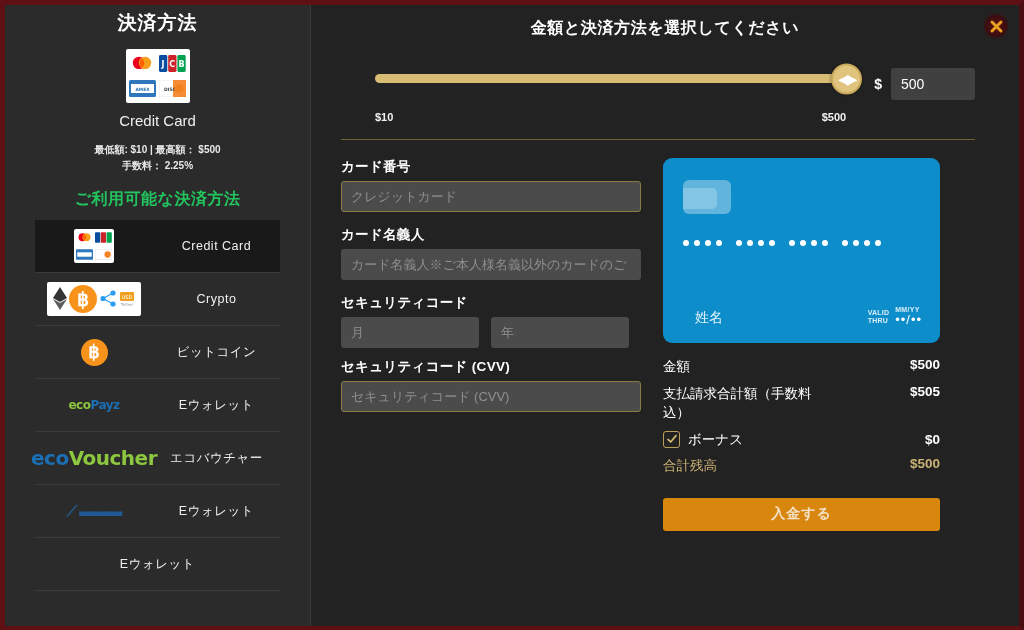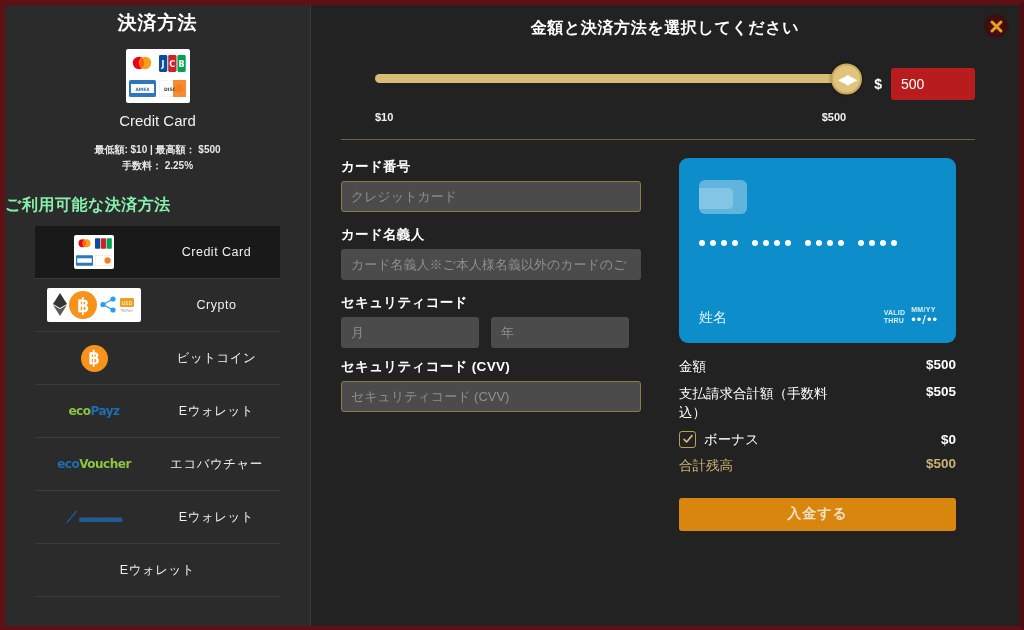--- a/index.html
+++ b/index.html
@@ -62,25 +62,25 @@
   }
   .hero-limits {
     text-align: center;
     color: #e8e8e8;
     font-size: 10px;
     margin-top: 13px;
     line-height: 1.55;
     font-weight: bold;
   }
   .side-subtitle {
-    text-align: left;
-    color: #86efac;
+    text-align: center;
+    color: #22c55e;
     font-size: 16px;
     font-weight: bold;
-    margin-top: 22px;
+    margin-top: 16px;
     letter-spacing: .5px;
   }
   .pm-list { margin-top: 10px; padding: 0 30px; }
   .pm-row {
     height: 53px;
     display: flex;
     align-items: center;
     border-bottom: 1px solid #3c3c3c;
     cursor: pointer;
   }
@@ -193,37 +193,37 @@
   .knob-arrows { color:#ffffff; font-size: 14px; letter-spacing:-2px; line-height:1; }
   .slider-scale {
     display: flex; justify-content: space-between;
     margin-top: 28px;
     color: #f2f2f2; font-size: 11px; font-weight: bold;
   }
   .amount-box { display:flex; align-items:center; gap:9px; padding-top:1px; }
   .dollar-sign { color: #ffffff; font-size: 14px; font-weight: bold; }
   .amount-input {
     width: 84px; height: 32px;
-    background: #b91c1c;
+    background: #404040;
     border: none; border-radius: 3px;
     color: #ffffff; font-size: 14px;
     padding-left: 10px;
     font-family: "Liberation Sans", sans-serif;
     outline: none;
   }
   .gold-divider {
     height: 1px;
     background: #6f6436;
     margin: 16px 44px 0 30px;
   }
 
   .body-cols {
     display: flex;
     padding: 18px 44px 0 30px;
-    gap: 38px;
+    gap: 22px;
   }
   .form-col { width: 300px; flex: 0 0 300px; }
   .field-label {
     color: #ffffff;
     font-size: 13.5px;
     font-weight: bold;
     margin-bottom: 5px;
     letter-spacing: .3px;
   }
   .inp {
@@ -270,21 +270,21 @@
     display: flex; gap: 14px;
     margin-top: 26px;
   }
   .dot-grp { display: flex; gap: 5px; }
   .dot {
     width: 6px; height: 6px; border-radius: 50%;
     background: #ffffff;
   }
   .card-bottom {
     position: absolute;
-    left: 20px; right: 18px; bottom: 16px;
+    left: 32px; right: 18px; bottom: 16px;
     display: flex; align-items: flex-end; justify-content: space-between;
   }
   .card-name { color: rgba(255,255,255,.88); font-size: 14px; }
   .card-valid { display: flex; align-items: flex-end; gap: 6px; }
   .valid-thru {
     color: rgba(255,255,255,.85);
     font-size: 7px; line-height: 1.15; font-weight: bold;
     letter-spacing: .2px; padding-bottom: 2px;
   }
   .mmyy-wrap { display: flex; flex-direction: column; }
@@ -449,21 +449,21 @@
 
       <div class="pm-row">
         <div class="pm-logo">
           <div class="ecopayz"><span class="a">eco</span><span class="b">Payz</span></div>
         </div>
         <div class="pm-label">Eウォレット</div>
       </div>
 
       <div class="pm-row">
         <div class="pm-logo">
-          <div class="ecovoucher" style="font-size:12px;"><span class="b">eco</span><span class="a">Voucher</span></div>
+          <div class="ecovoucher" style="font-size:20px;"><span class="b">eco</span><span class="a">Voucher</span></div>
         </div>
         <div class="pm-label">エコバウチャー</div>
       </div>
 
       <div class="pm-row">
         <div class="pm-logo">
           <div class="faded-logo">⟋ ▬▬▬</div>
         </div>
         <div class="pm-label">Eウォレット</div>
       </div>

